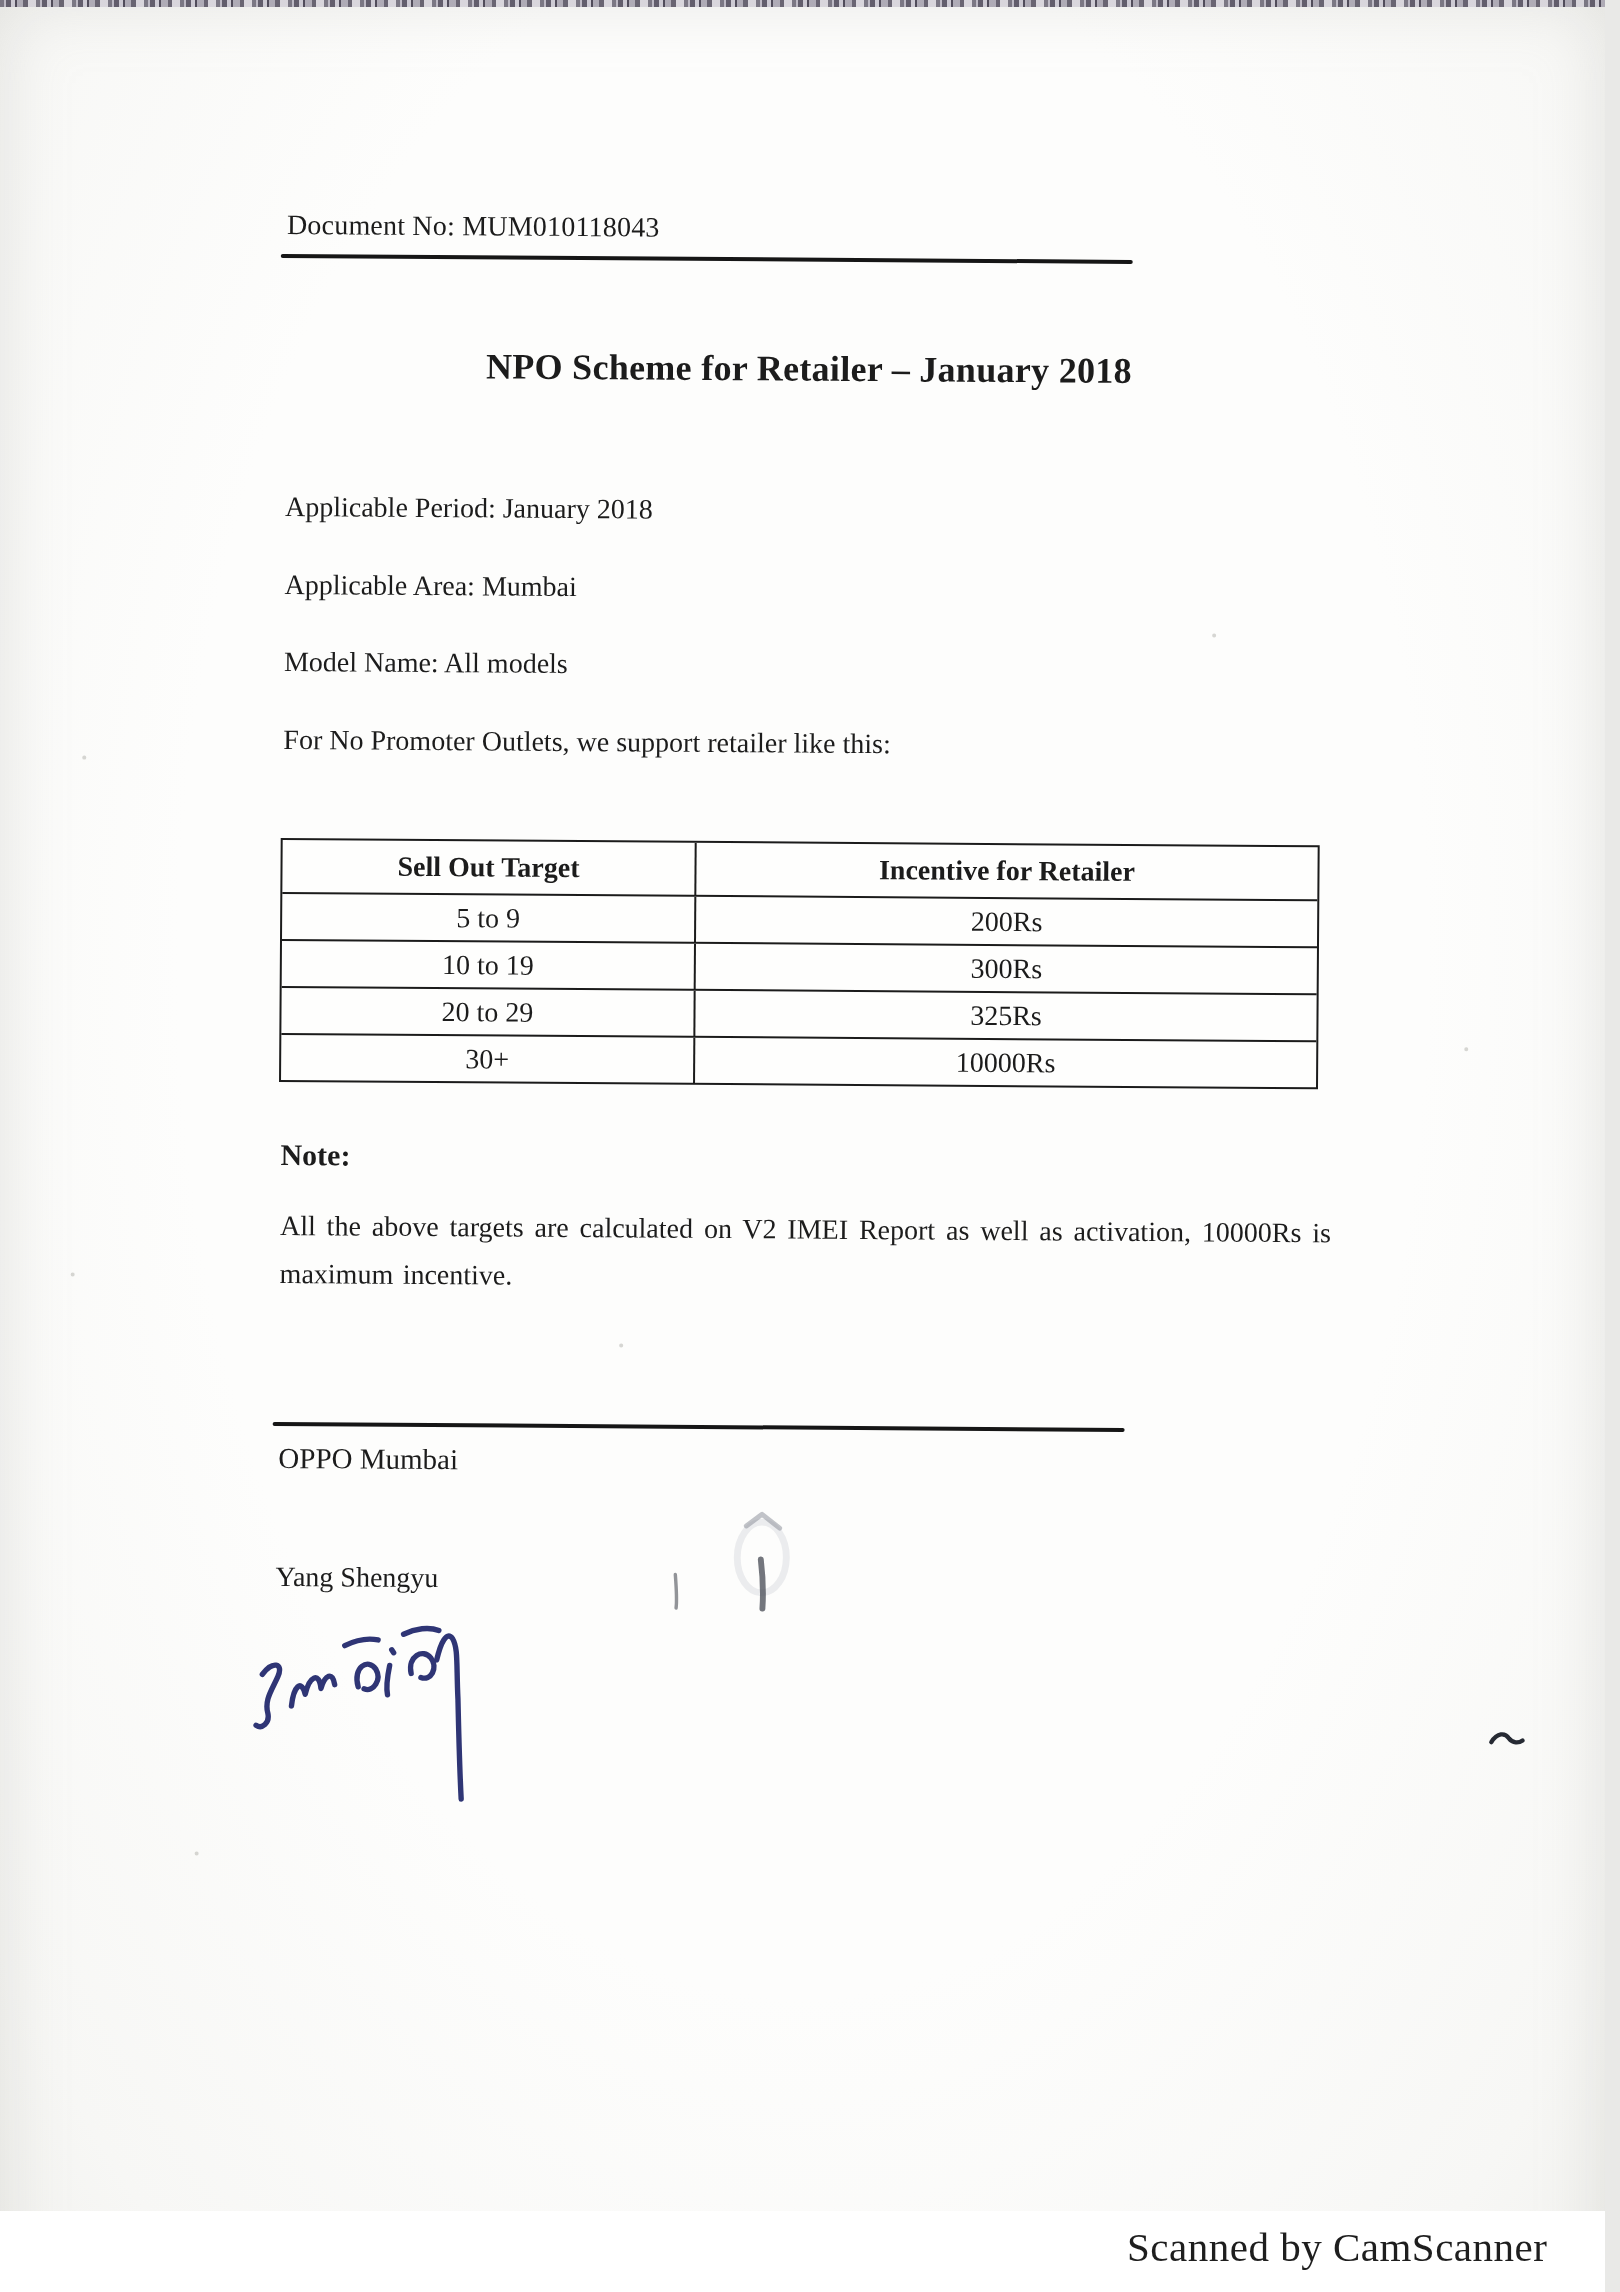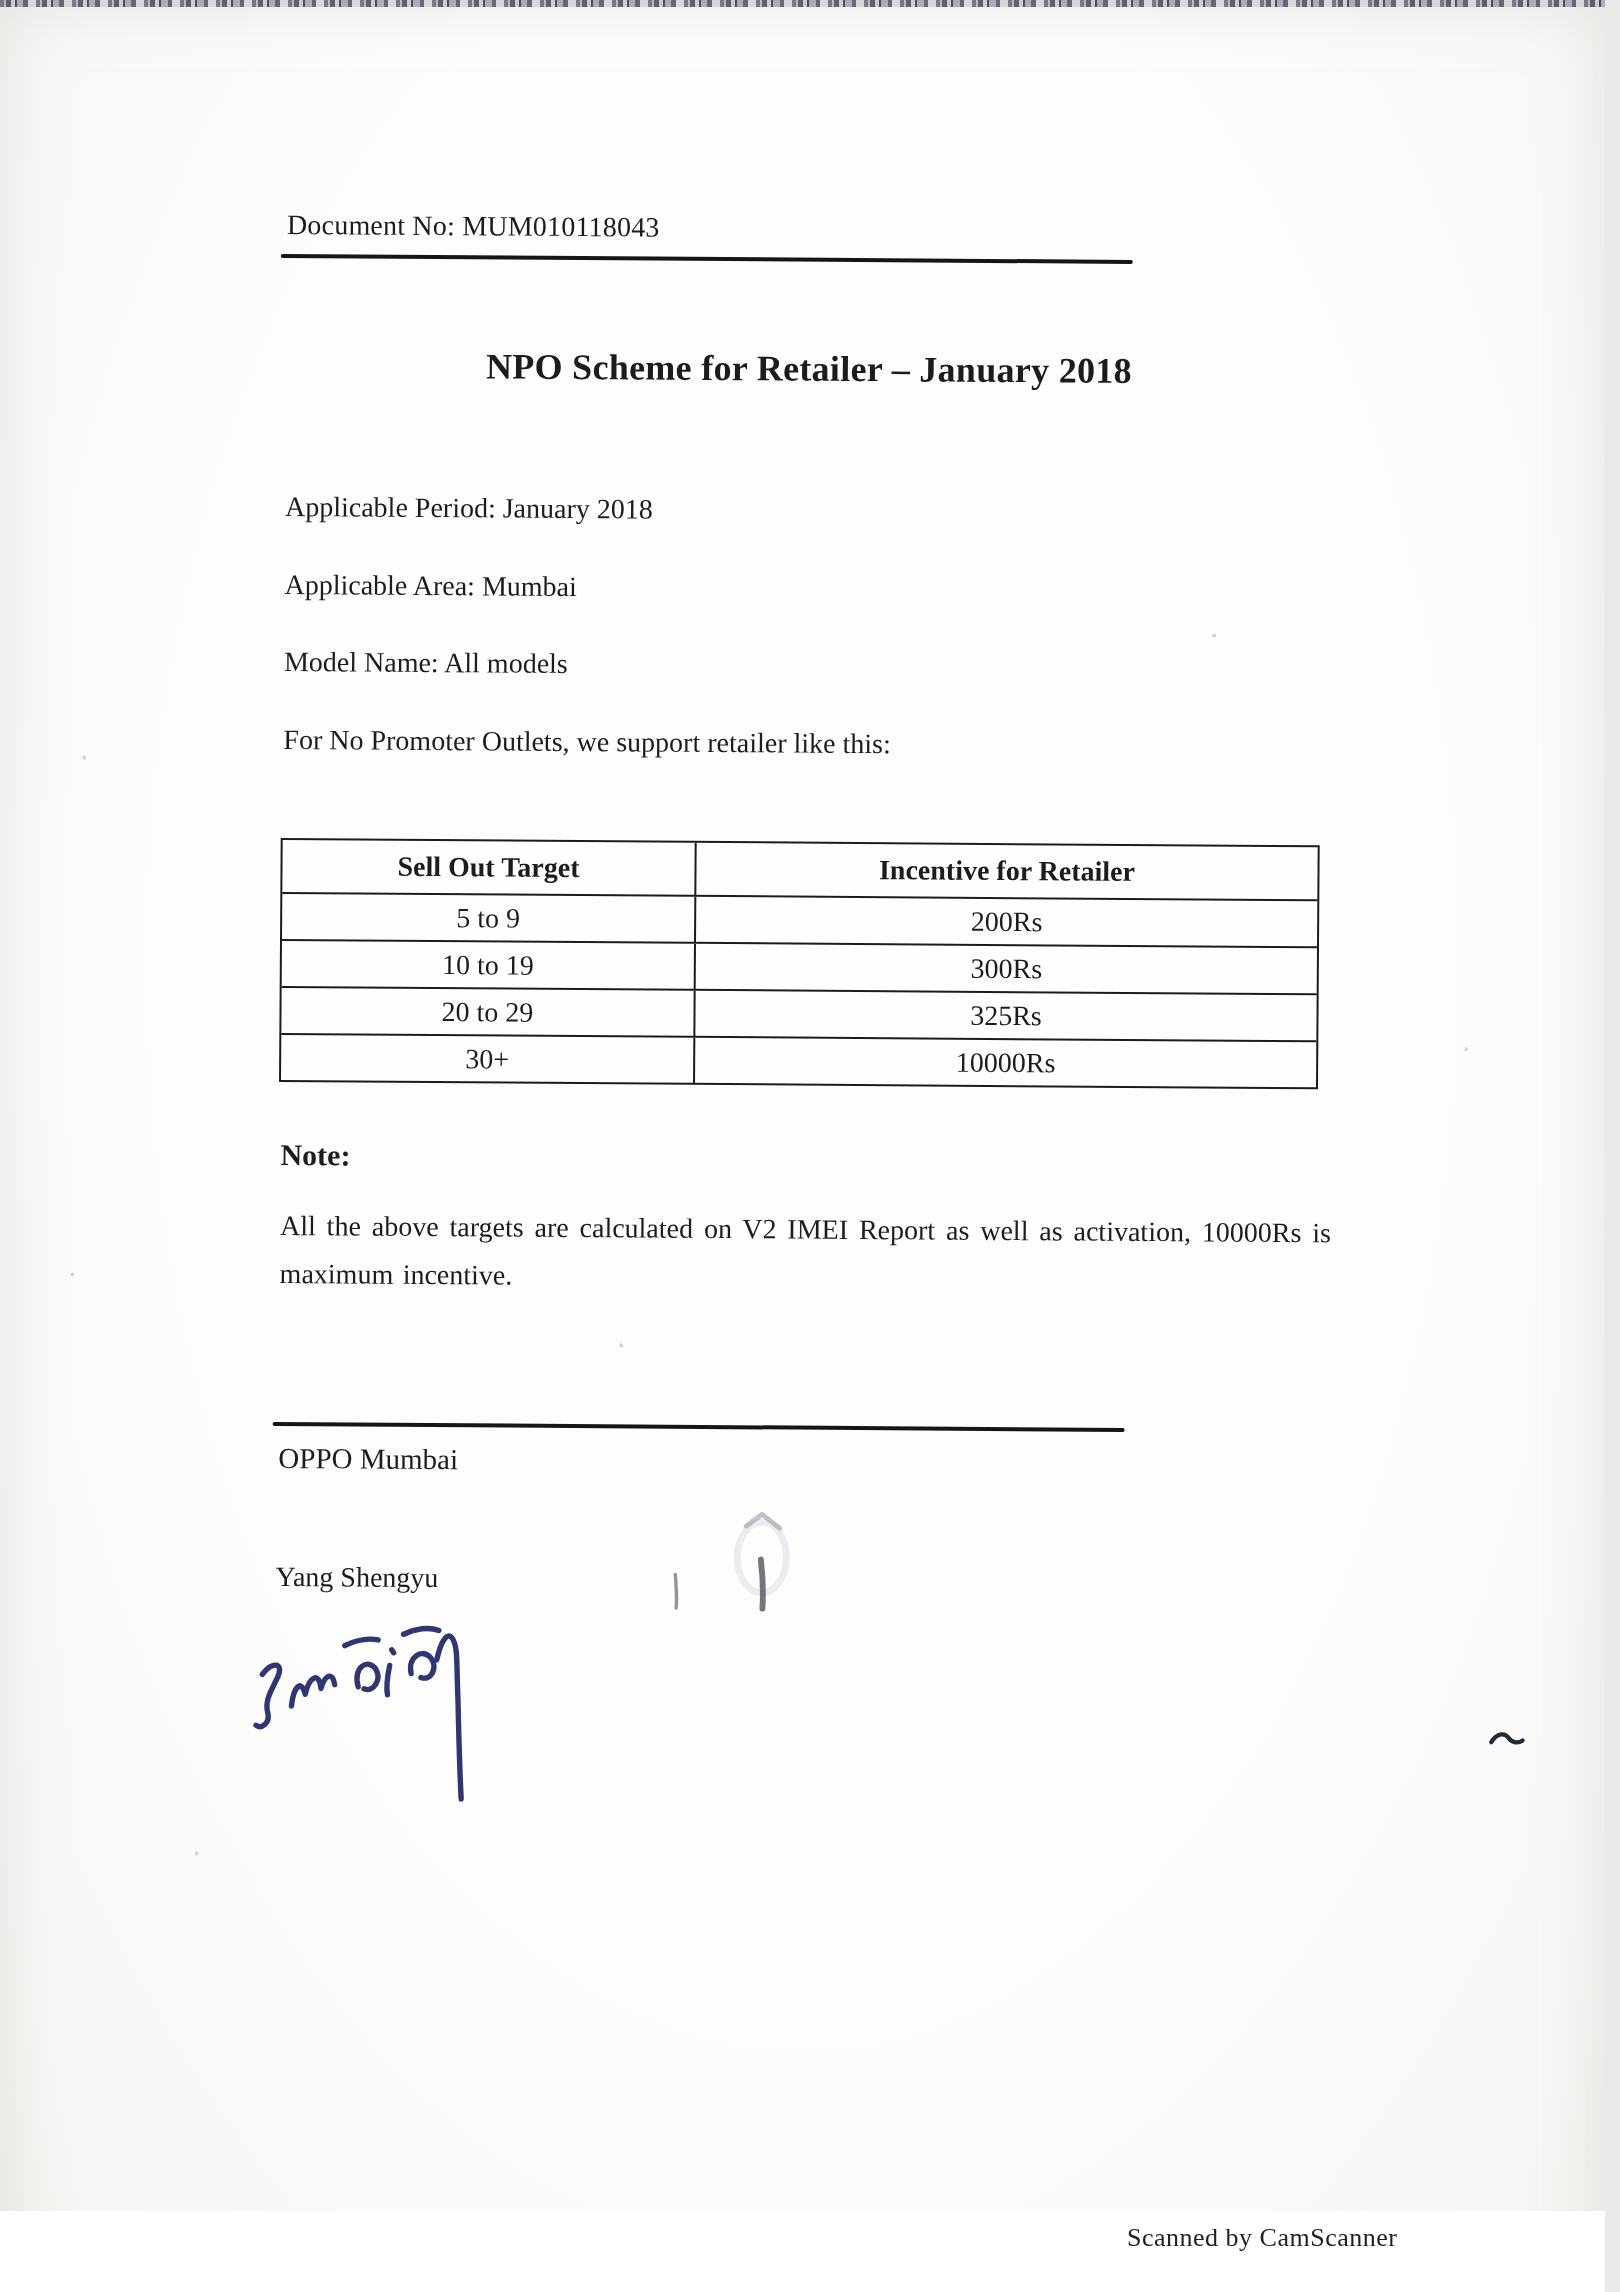--- a/index.html
+++ b/index.html
@@ -33,21 +33,21 @@
   .cell-l { width:412px; border-right:2.9px solid #1b1b1b; }
   .cell-r { flex:1; }
   .note-label { left:287px; top:1124px; font-size:30px; font-weight:bold;margin-top:14px; }
   .note-para {
     left:287px; top:1202px; width:1051px; font-size:28px; line-height:48px;
     text-align:justify; text-align-last:left; word-spacing:2.5px;
   }
   .company { left:287px; top:1442px; font-size:29px; }
   .signatory { left:285px; top:1561px; font-size:28px; }
   .band-bottom { left:0; top:2211px; width:1620px; height:81px; background:#ffffff; }
-  .watermark { position:absolute; left:1127px; top:11.8px; font-size:26px; color:#1e1e1e; letter-spacing:0.5px; }
+  .watermark { position:absolute; left:1127px; top:11.8px; font-size:41px; color:#1e1e1e; letter-spacing:0.5px; }
   .speck { position:absolute; width:3.9px; height:3.9px; border-radius:50%; background:#b6b6b0; opacity:.55; }
 </style>
 </head>
 <body>
 
 <div class="sheet">
 
   <div class="noise-strip"></div>
 
   <div class="skew">

